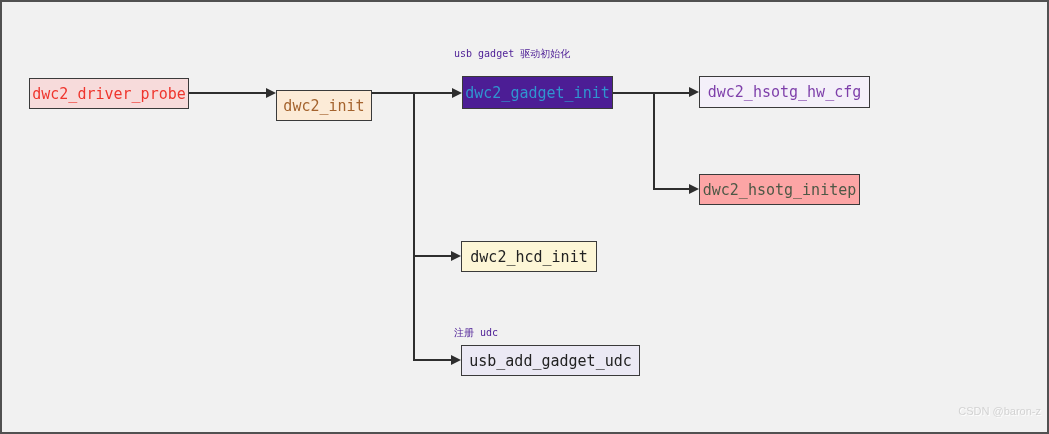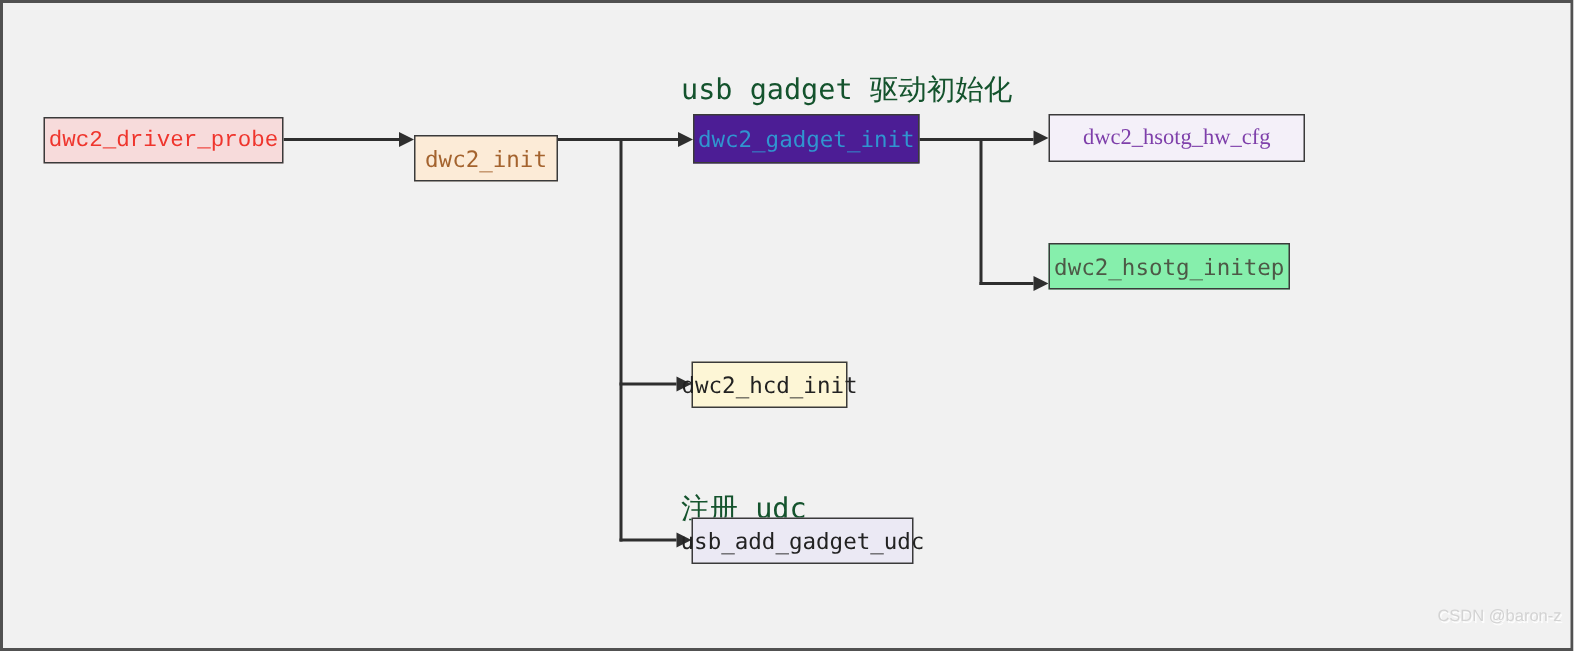--- a/index.html
+++ b/index.html
@@ -16,27 +16,27 @@
   .node {
     position: absolute;
     box-sizing: border-box;
     border: 1px solid #3a3a3a;
     display: flex;
     align-items: center;
     justify-content: center;
     font-size: 15px;
     white-space: nowrap;
   }
-  .n-probe  { left: 27px;  top: 76px;  width: 160px; height: 31px; background: #f7dbdb; color: #ef352d; font-family: Liberation Mono, monospace; }
+  .n-probe  { left: 27px;  top: 76px;  width: 160px; height: 31px; background: #f7dbdb; color: #ef352d; }
   .n-init   { left: 274px; top: 88px;  width: 96px;  height: 31px; background: #fcebd7; color: #a4632e; }
   .n-gadget { left: 460px; top: 74px;  width: 151px; height: 33px; background: #4c1d95; color: #3095d0; }
-  .n-hwcfg  { left: 697px; top: 74px;  width: 171px; height: 32px; background: #f4f0f9; color: #7e3faa; font-family: Liberation Serif, serif; }
-  .n-initep { left: 697px; top: 160px; width: 161px; height: 31px; background: #86efac; color: #4d5846; }
-  .n-hcd    { left: 459px; top: 239px; width: 104px; height: 31px; background: #fdf6d6; color: #222222; }
-  .n-udc    { left: 459px; top: 343px; width: 148px; height: 31px; background: #ebe9f4; color: #222222; }
+  .n-hwcfg  { left: 697px; top: 74px;  width: 171px; height: 32px; background: #f4f0f9; color: #7e3faa; }
+  .n-initep { left: 697px; top: 172px; width: 161px; height: 31px; background: #fca5a5; color: #4d5846; }
+  .n-hcd    { left: 459px; top: 239px; width: 136px; height: 31px; background: #fdf6d6; color: #222222; }
+  .n-udc    { left: 459px; top: 343px; width: 179px; height: 31px; background: #ebe9f4; color: #222222; }
 
   .line { position: absolute; background: #2e2e2e; }
   .l-a      { left: 187px; top: 90px;  width: 77px; height: 2px; }
   .l-b      { left: 370px; top: 90px;  width: 80px; height: 2px; }
   .l-trunk1 { left: 411px; top: 90px;  width: 2px;  height: 269px; }
   .l-c2     { left: 411px; top: 253px; width: 38px; height: 2px; }
   .l-c3     { left: 411px; top: 357px; width: 38px; height: 2px; }
   .l-d      { left: 611px; top: 90px;  width: 42px; height: 2px; }
   .l-trunk2 { left: 651px; top: 90px;  width: 2px;  height: 98px; }
   .l-d1     { left: 651px; top: 90px;  width: 36px; height: 2px; }
@@ -51,22 +51,22 @@
   }
   .a-a  { left: 264px; top: 86px; }
   .a-b  { left: 450px; top: 86px; }
   .a-c2 { left: 449px; top: 249px; }
   .a-c3 { left: 449px; top: 353px; }
   .a-d1 { left: 687px; top: 85px; }
   .a-d2 { left: 687px; top: 182px; }
 
   .group-label {
     position: absolute;
-    font-size: 19px;
-    color: #14532d;
+    font-size: 10px;
+    color: #4c1d95;
     white-space: nowrap;
   }
   .gl-gadget { left: 452px; top: 45px; }
   .gl-host   { left: 452px; top: 212px; }
   .gl-udc    { left: 452px; top: 324px; }
 
   .author-note {
     position: absolute;
     left: 32px; top: 339px;
     font-size: 12px;

